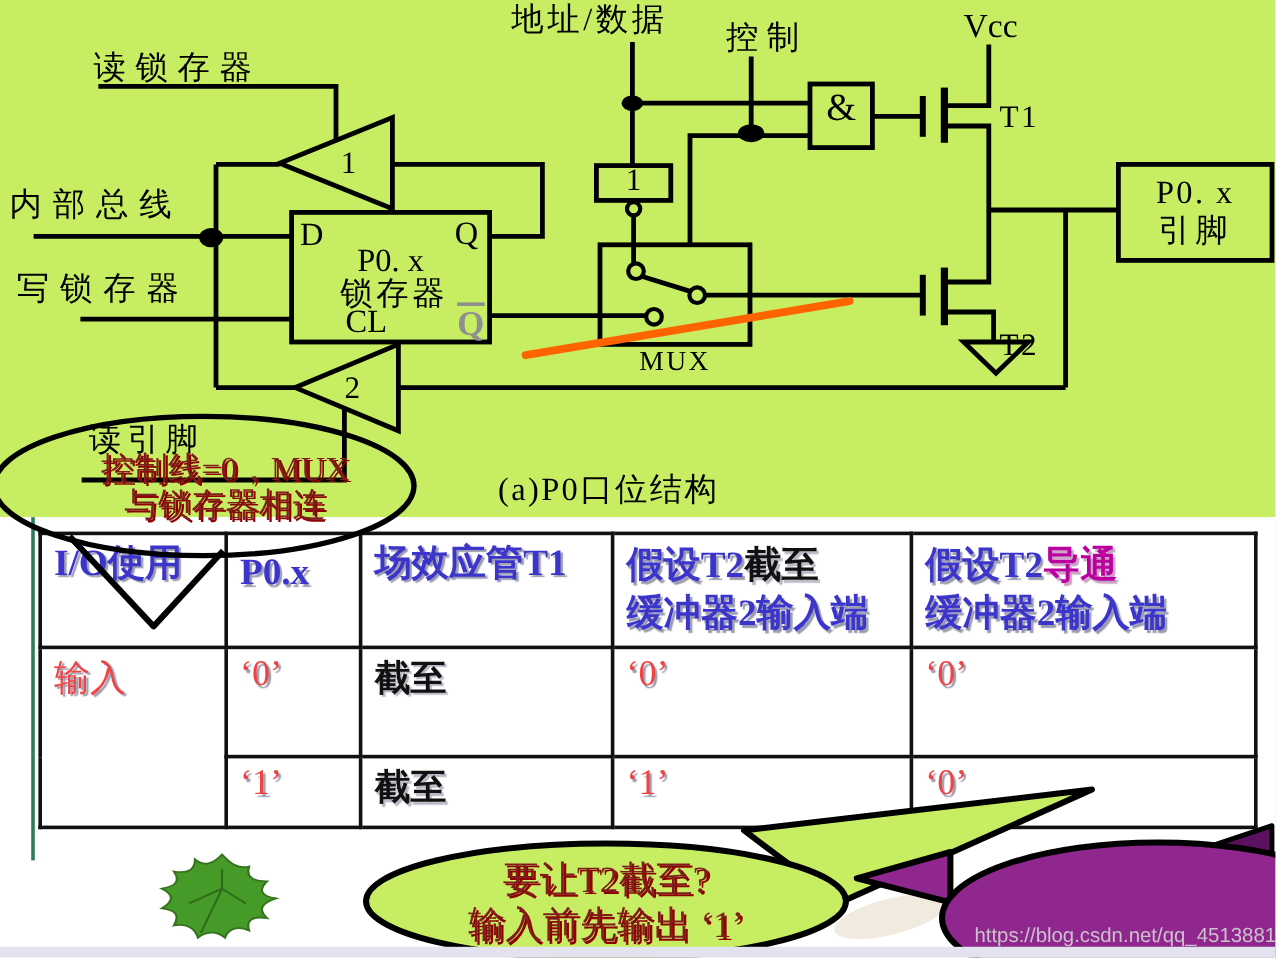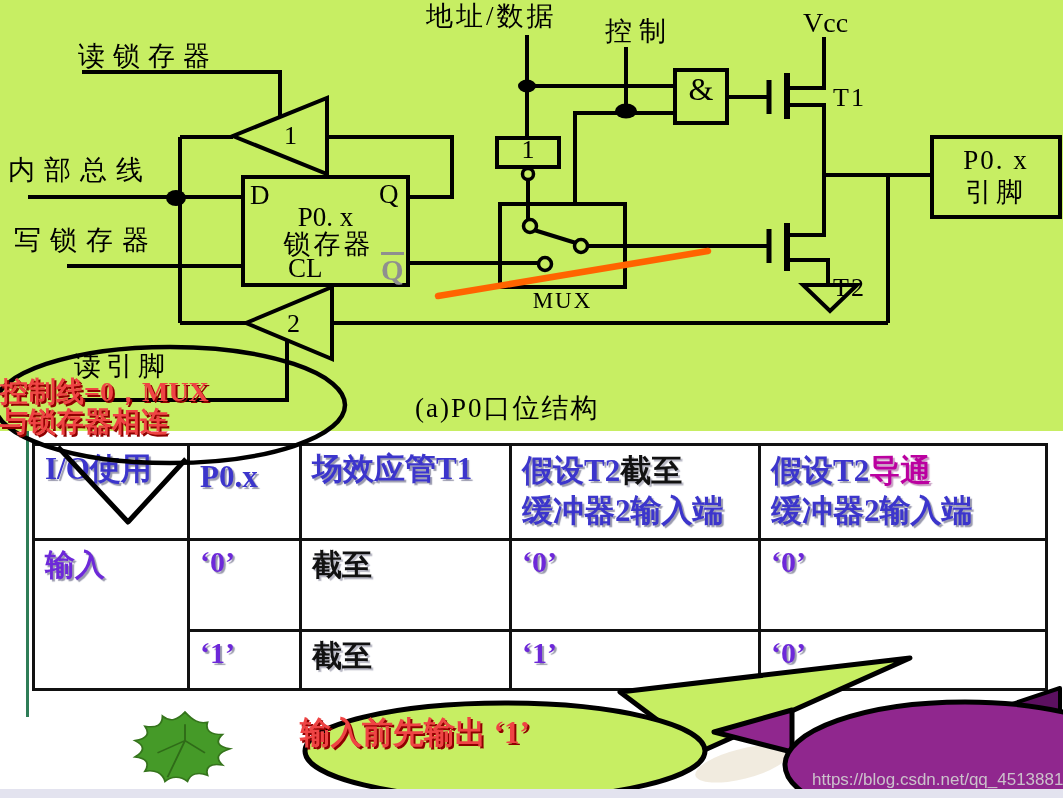--- a/index.html
+++ b/index.html
@@ -14,25 +14,25 @@
   .ctr{text-align:center;}
   .qbar{color:#8f8f8f;font-weight:bold;font-size:29px;}
   .qbar span{display:inline-block;border-top:3px solid #8f8f8f;padding-top:0px;}
   
   .tblwrap{position:absolute;left:32px;top:443px;z-index:3;}
   table.t{border-collapse:collapse;table-layout:fixed;}
   table.t td{border:3px solid #111;vertical-align:top;padding:4px 8px 0 10px;}
   .hblue,.vblue{color:#3c35cc;font-weight:bold;font-size:31px;text-shadow:2px 2px 1px #9a9aae;line-height:1.2;}
   .hblk{color:#111;font-weight:bold;font-size:31px;text-shadow:2px 2px 1px #b8b8c4;}
   .vblk{color:#111;font-weight:bold;font-size:30px;text-shadow:2px 2px 1px #b8b8c4;}
-  .vblue2{color:#6d28d9;font-weight:bold;font-size:30px;text-shadow:2px 2px 1px #9a9aae;}
+  .vblue2{color:#ef4444;font-weight:normal;font-size:30px;text-shadow:2px 2px 1px #9a9aae;}
   .hmag{color:#bb00a0;font-weight:bold;font-size:31px;text-shadow:2px 2px 1px #c9a0c4;}
   
-  .callout{position:absolute;z-index:6;text-align:left;font-weight:bold;
-           color:#ef4444;text-shadow:2px 2px 0 #8f0000;white-space:nowrap;}
+  .callout{position:absolute;z-index:6;text-align:center;font-weight:normal;
+           color:#7f1d1d;text-shadow:2px 2px 0 #8f0000;white-space:nowrap;}
   .wm{position:absolute;left:812px;top:770px;z-index:8;font-family:"Liberation Sans",sans-serif;
       font-size:17px;color:#d2d2d2;opacity:.9;white-space:nowrap;}
 </style>
 </head>
 <body>
 
 <div id="slide">
   <div class="bg-green"></div>
   <div class="bg-white"></div>
   <div class="green-rule"></div>
@@ -173,18 +173,19 @@
   <div class="lbl ctr" style="left:932px;top:146px;width:128px;letter-spacing:2px;">P0. x</div>
   <div class="lbl ctr" style="left:932px;top:178px;width:128px;letter-spacing:4px;">引脚</div>
   <div class="lbl ctr" style="left:500px;top:288px;width:125px;font-size:23px;letter-spacing:2px;">MUX</div>
   <div class="lbl" style="left:415px;top:394px;letter-spacing:2px;">(a)P0口位结构</div>
 
   <div class="callout" style="left:0px;top:377px;width:375px;font-size:28px;line-height:30px;">
     <div>控制线=0，MUX</div>
     <div>与锁存器相连</div>
   </div>
   <div class="callout" style="left:300px;top:714px;width:410px;font-size:31px;line-height:38px;">
+    <div>要让T2截至?</div>
     <div>输入前先输出 ‘1’</div>
   </div>
 
   <div class="strip"></div>
   <div class="wm">https://blog.csdn.net/qq_45138813</div>
 </div>
 
 </body></html>

